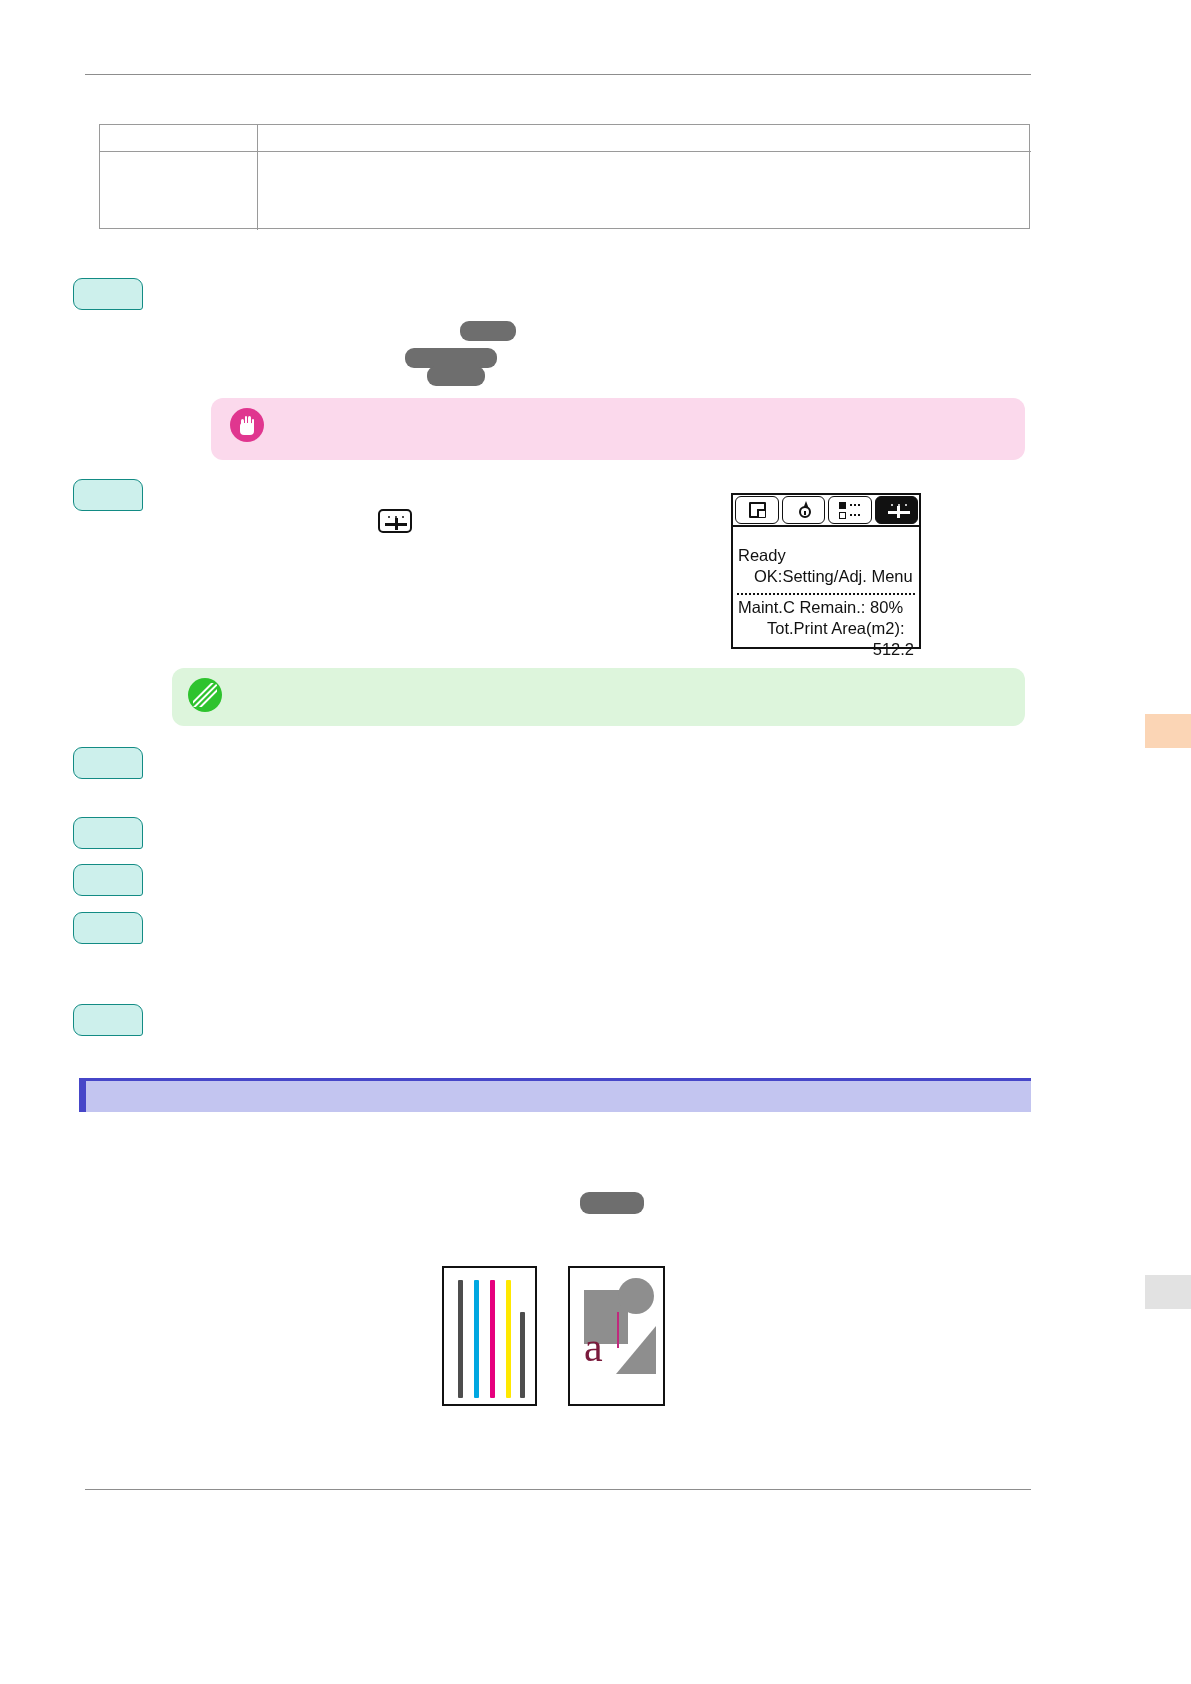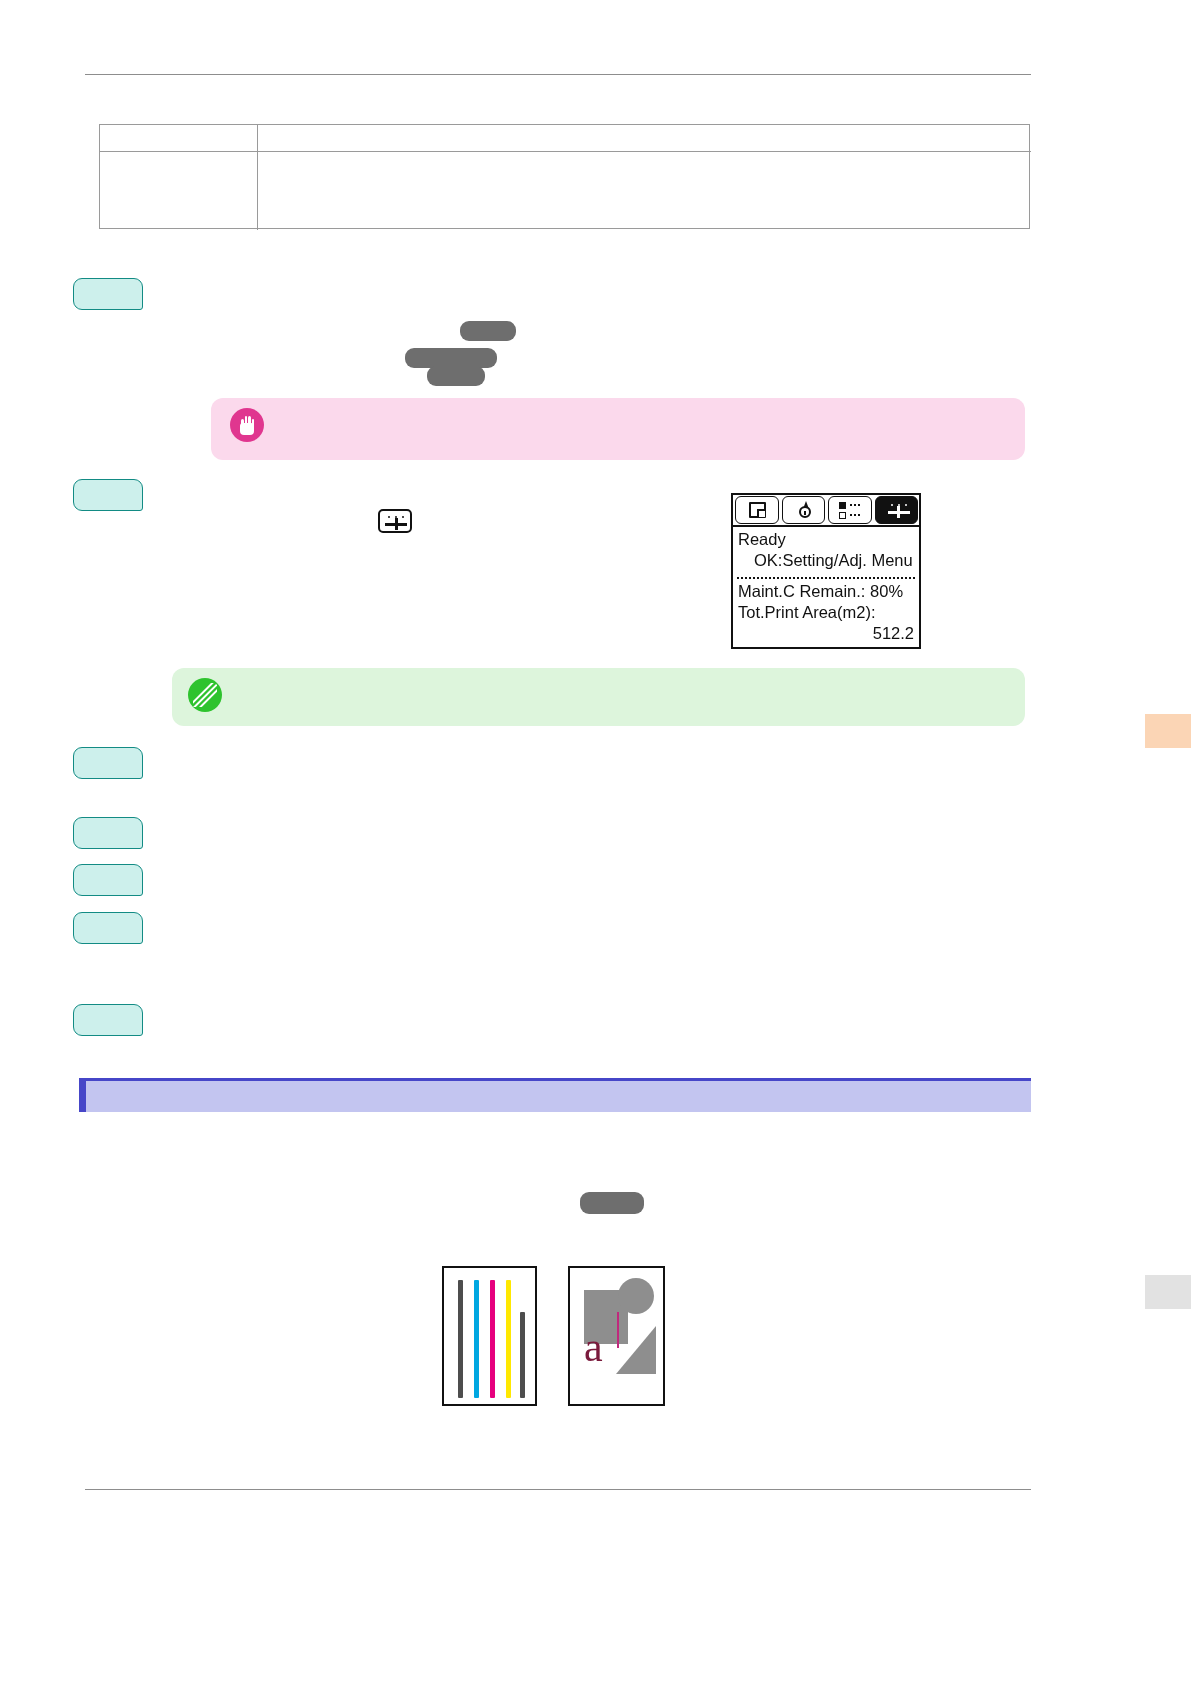--- a/index.html
+++ b/index.html
@@ -87,21 +87,21 @@
   .ic-job .sq{position:absolute;width:7px;height:7px;box-sizing:border-box;border:1.6px solid #111;}
   .ic-job .sq.fill{background:#111;}
   .ic-job .dots{position:absolute;left:11px;width:13px;height:2px;}
   .ic-job .dots u{position:absolute;width:2px;height:2px;background:#111;text-decoration:none;}
   
   .ic-set{position:absolute;left:11px;top:5px;width:24px;height:17px;}
   .ic-set .hb{position:absolute;left:1px;top:9px;width:22px;height:2.6px;background:#fff;}
   .ic-set .vb{position:absolute;left:10px;top:4px;width:3px;height:12px;background:#fff;}
   .ic-set .dd{position:absolute;width:2.2px;height:2.2px;background:#fff;border-radius:50%;top:2px;}
 
-  .lcd-body{position:absolute;left:0;top:32px;width:186px;height:120px;}
+  .lcd-body{position:absolute;left:0;top:48px;width:186px;height:120px;}
   .lcd-line{position:absolute;left:5px;font-size:16.5px;color:#111;white-space:nowrap;font-family:"Liberation Sans", sans-serif;}
   .lcd-line.right{left:auto;right:5px;}
   .lcd-sep{position:absolute;left:4px;width:178px;height:0;border-top:2px dotted #111;}
 
   
   .secbar{position:absolute;left:79px;top:1078px;width:952px;height:34px;background:#c3c5f0;}
   .secbar .edgeL{position:absolute;left:0;top:0;width:7px;height:34px;background:#4646c8;}
   .secbar .edgeT{position:absolute;left:0;top:0;width:952px;height:3px;background:#4646c8;}
   .secbar .txt{position:absolute;left:22px;top:8px;font-size:15px;font-weight:bold;color:#111;}
 
@@ -211,21 +211,21 @@
             <div class="vb"></div>
         </div>
       </div>
     </div>
 
     <div class="lcd-body">
       <div class="lcd-line" style="top:3px;">Ready</div>
       <div class="lcd-line" style="top:24px;margin-left:16px;">OK:Setting/Adj. Menu</div>
       <div class="lcd-sep" style="top:50px;"></div>
       <div class="lcd-line" style="top:55px;">Maint.C Remain.: 80%</div>
-      <div class="lcd-line" style="top:76px;">Tot.Print Area(m2):</div>
+      <div class="lcd-line" style="top:76px;margin-left:29px;">Tot.Print Area(m2):</div>
       <div class="lcd-line right" style="top:97px;">512.2</div>
     </div>
   </div>
 
   <div class="callout note" style="left:172px;top:668px;width:853px;height:58px;">
     <div class="cal-icon note" style="left:16px;top:10px;">
       <div class="pencil">
         <i style="left:-4px;top:22px;"></i>
         <i style="left:-1px;top:25px;"></i>
         <i style="left:2px;top:28px;"></i>

